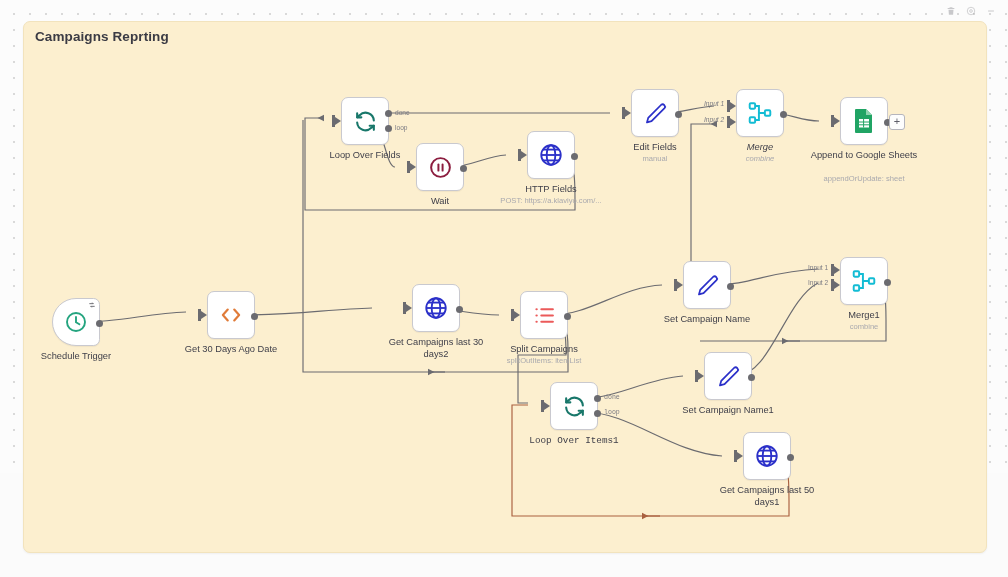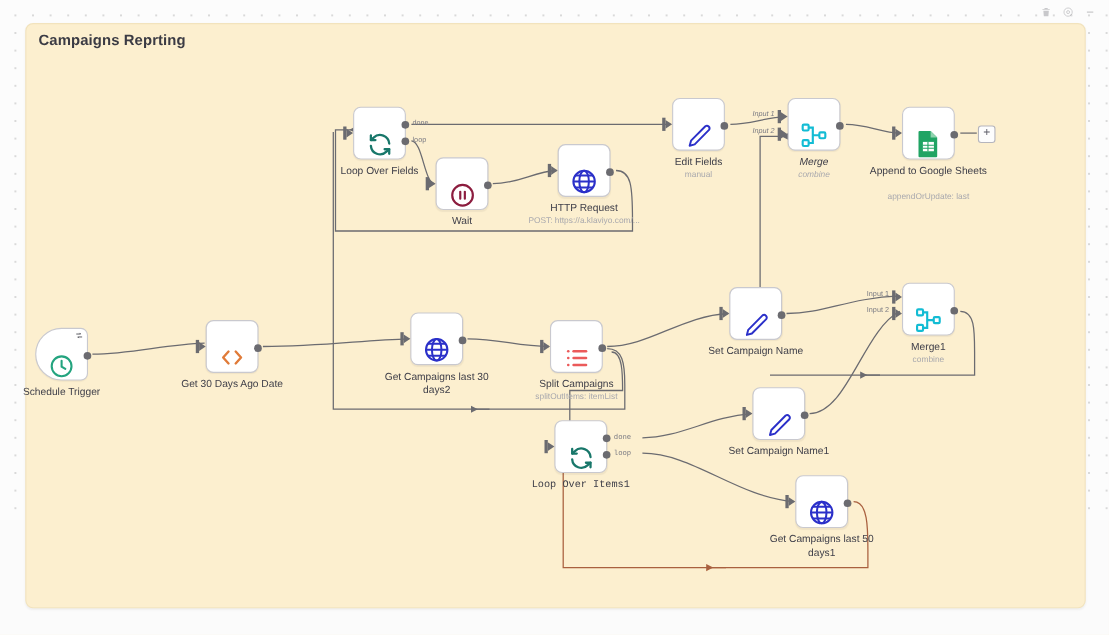--- a/index.html
+++ b/index.html
@@ -51,22 +51,23 @@
   
   #edges { position: absolute; left:0; top:0; width:1008px; height:577px; pointer-events:none; }
   
   .node {
     position: absolute;
     width: 48px; height: 48px;
     background: #fff;
     border: 1px solid #c9c9cf;
     border-radius: 7px;
     box-sizing: border-box;
-    display: flex; align-items: flex-end; justify-content: center;
+    display: flex; align-items: center; justify-content: center;
     box-shadow: 0 1px 1px rgba(0,0,0,0.05);
+    margin-left: 20px;
   }
   .node.trigger {
     border-top-left-radius: 26px;
     border-bottom-left-radius: 26px;
   }
   .node svg, .node .glyph { display:block; }
   .node-label {
     position: absolute;
     top: 52px; left: 50%;
     transform: translateX(-50%);
@@ -284,21 +285,21 @@
       <svg width="26" height="26" viewBox="0 0 24 24" fill="none" stroke="#2b30c9" stroke-width="1.7">
           <circle cx="12" cy="12" r="9"></circle>
           <ellipse cx="12" cy="12" rx="4" ry="9"></ellipse>
           <line x1="3" y1="12" x2="21" y2="12"></line>
           <line x1="4.6" y1="7" x2="19.4" y2="7"></line>
           <line x1="4.6" y1="17" x2="19.4" y2="17"></line>
         </svg>
     </span>
     <div class="port-in bar" style="left:-7px; top:19px;"></div>
     <div class="port-out" style="right:-4px; top:21px;"></div>
-    <div class="node-label">HTTP Request</div>
+    <div class="node-label">HTTP Fields</div>
     <div class="node-sub one">POST: https://a.klaviyo.com/...</div>
   </div>
 
   <div class="node" style="left:611px; top:89px;">
     <span class="glyph">
       <svg width="25" height="25" viewBox="0 0 24 24" fill="none" stroke="#2b30c9" stroke-width="1.7" stroke-linejoin="round">
           <path d="M17.5 3.6a2.3 2.3 0 0 1 3.2 3.2L8.2 19.4l-4.4 1.2 1.2-4.4L17.5 3.6z"></path>
         </svg>
     </span>
     <div class="port-in bar" style="left:-7px; top:19px;"></div>
@@ -334,26 +335,26 @@
         <g stroke="#20a464" stroke-width="1">
             <line x1="5" y1="14" x2="15" y2="14"></line>
             <line x1="5" y1="16.8" x2="15" y2="16.8"></line>
             <line x1="9.6" y1="11" x2="9.6" y2="19.5"></line>
           </g>
       </svg>
     </span>
     <div class="port-in bar" style="left:-7px; top:19px;"></div>
     <div class="port-out" style="right:-4px; top:21px;"></div>
     <div class="node-label">Append to Google Sheets</div>
-    <div class="node-sub two">appendOrUpdate: last</div>
+    <div class="node-sub two">appendOrUpdate: sheet</div>
   </div>
 
   <div id="add-node-btn">+</div>
 
-  <div class="node" style="left:373px; top:284px;">
+  <div class="node" style="left:392px; top:284px;">
     <span class="glyph">
       <svg width="26" height="26" viewBox="0 0 24 24" fill="none" stroke="#2b30c9" stroke-width="1.7">
           <circle cx="12" cy="12" r="9"></circle>
           <ellipse cx="12" cy="12" rx="4" ry="9"></ellipse>
           <line x1="3" y1="12" x2="21" y2="12"></line>
           <line x1="4.6" y1="7" x2="19.4" y2="7"></line>
           <line x1="4.6" y1="17" x2="19.4" y2="17"></line>
         </svg>
     </span>
     <div class="port-in bar" style="left:-7px; top:19px;"></div>
@@ -411,21 +412,21 @@
     <span class="glyph">
       <svg width="25" height="25" viewBox="0 0 24 24" fill="none" stroke="#2b30c9" stroke-width="1.7" stroke-linejoin="round">
           <path d="M17.5 3.6a2.3 2.3 0 0 1 3.2 3.2L8.2 19.4l-4.4 1.2 1.2-4.4L17.5 3.6z"></path>
         </svg>
     </span>
     <div class="port-in bar" style="left:-7px; top:19px;"></div>
     <div class="port-out" style="right:-4px; top:21px;"></div>
     <div class="node-label">Set Campaign Name1</div>
   </div>
 
-  <div class="node" style="left:504px; top:382px;font-family:Liberation Mono, monospace;">
+  <div class="node" style="left:530px; top:382px;font-family:Liberation Mono, monospace;">
     <span class="glyph">
       <svg width="25" height="25" viewBox="0 0 24 24" fill="none" stroke="#18776a" stroke-width="2" stroke-linecap="round" stroke-linejoin="round">
           <path d="M20 11a8 8 0 0 0-13.6-5.1L4 8"></path>
           <path d="M4 4v4h4"></path>
           <path d="M4 13a8 8 0 0 0 13.6 5.1L20 16"></path>
           <path d="M20 20v-4h-4"></path>
         </svg>
     </span>
     <div class="port-in bar" style="left:-7px; top:19px;"></div>
     <div class="port-out" style="right:-4px; top:12px;"></div>

